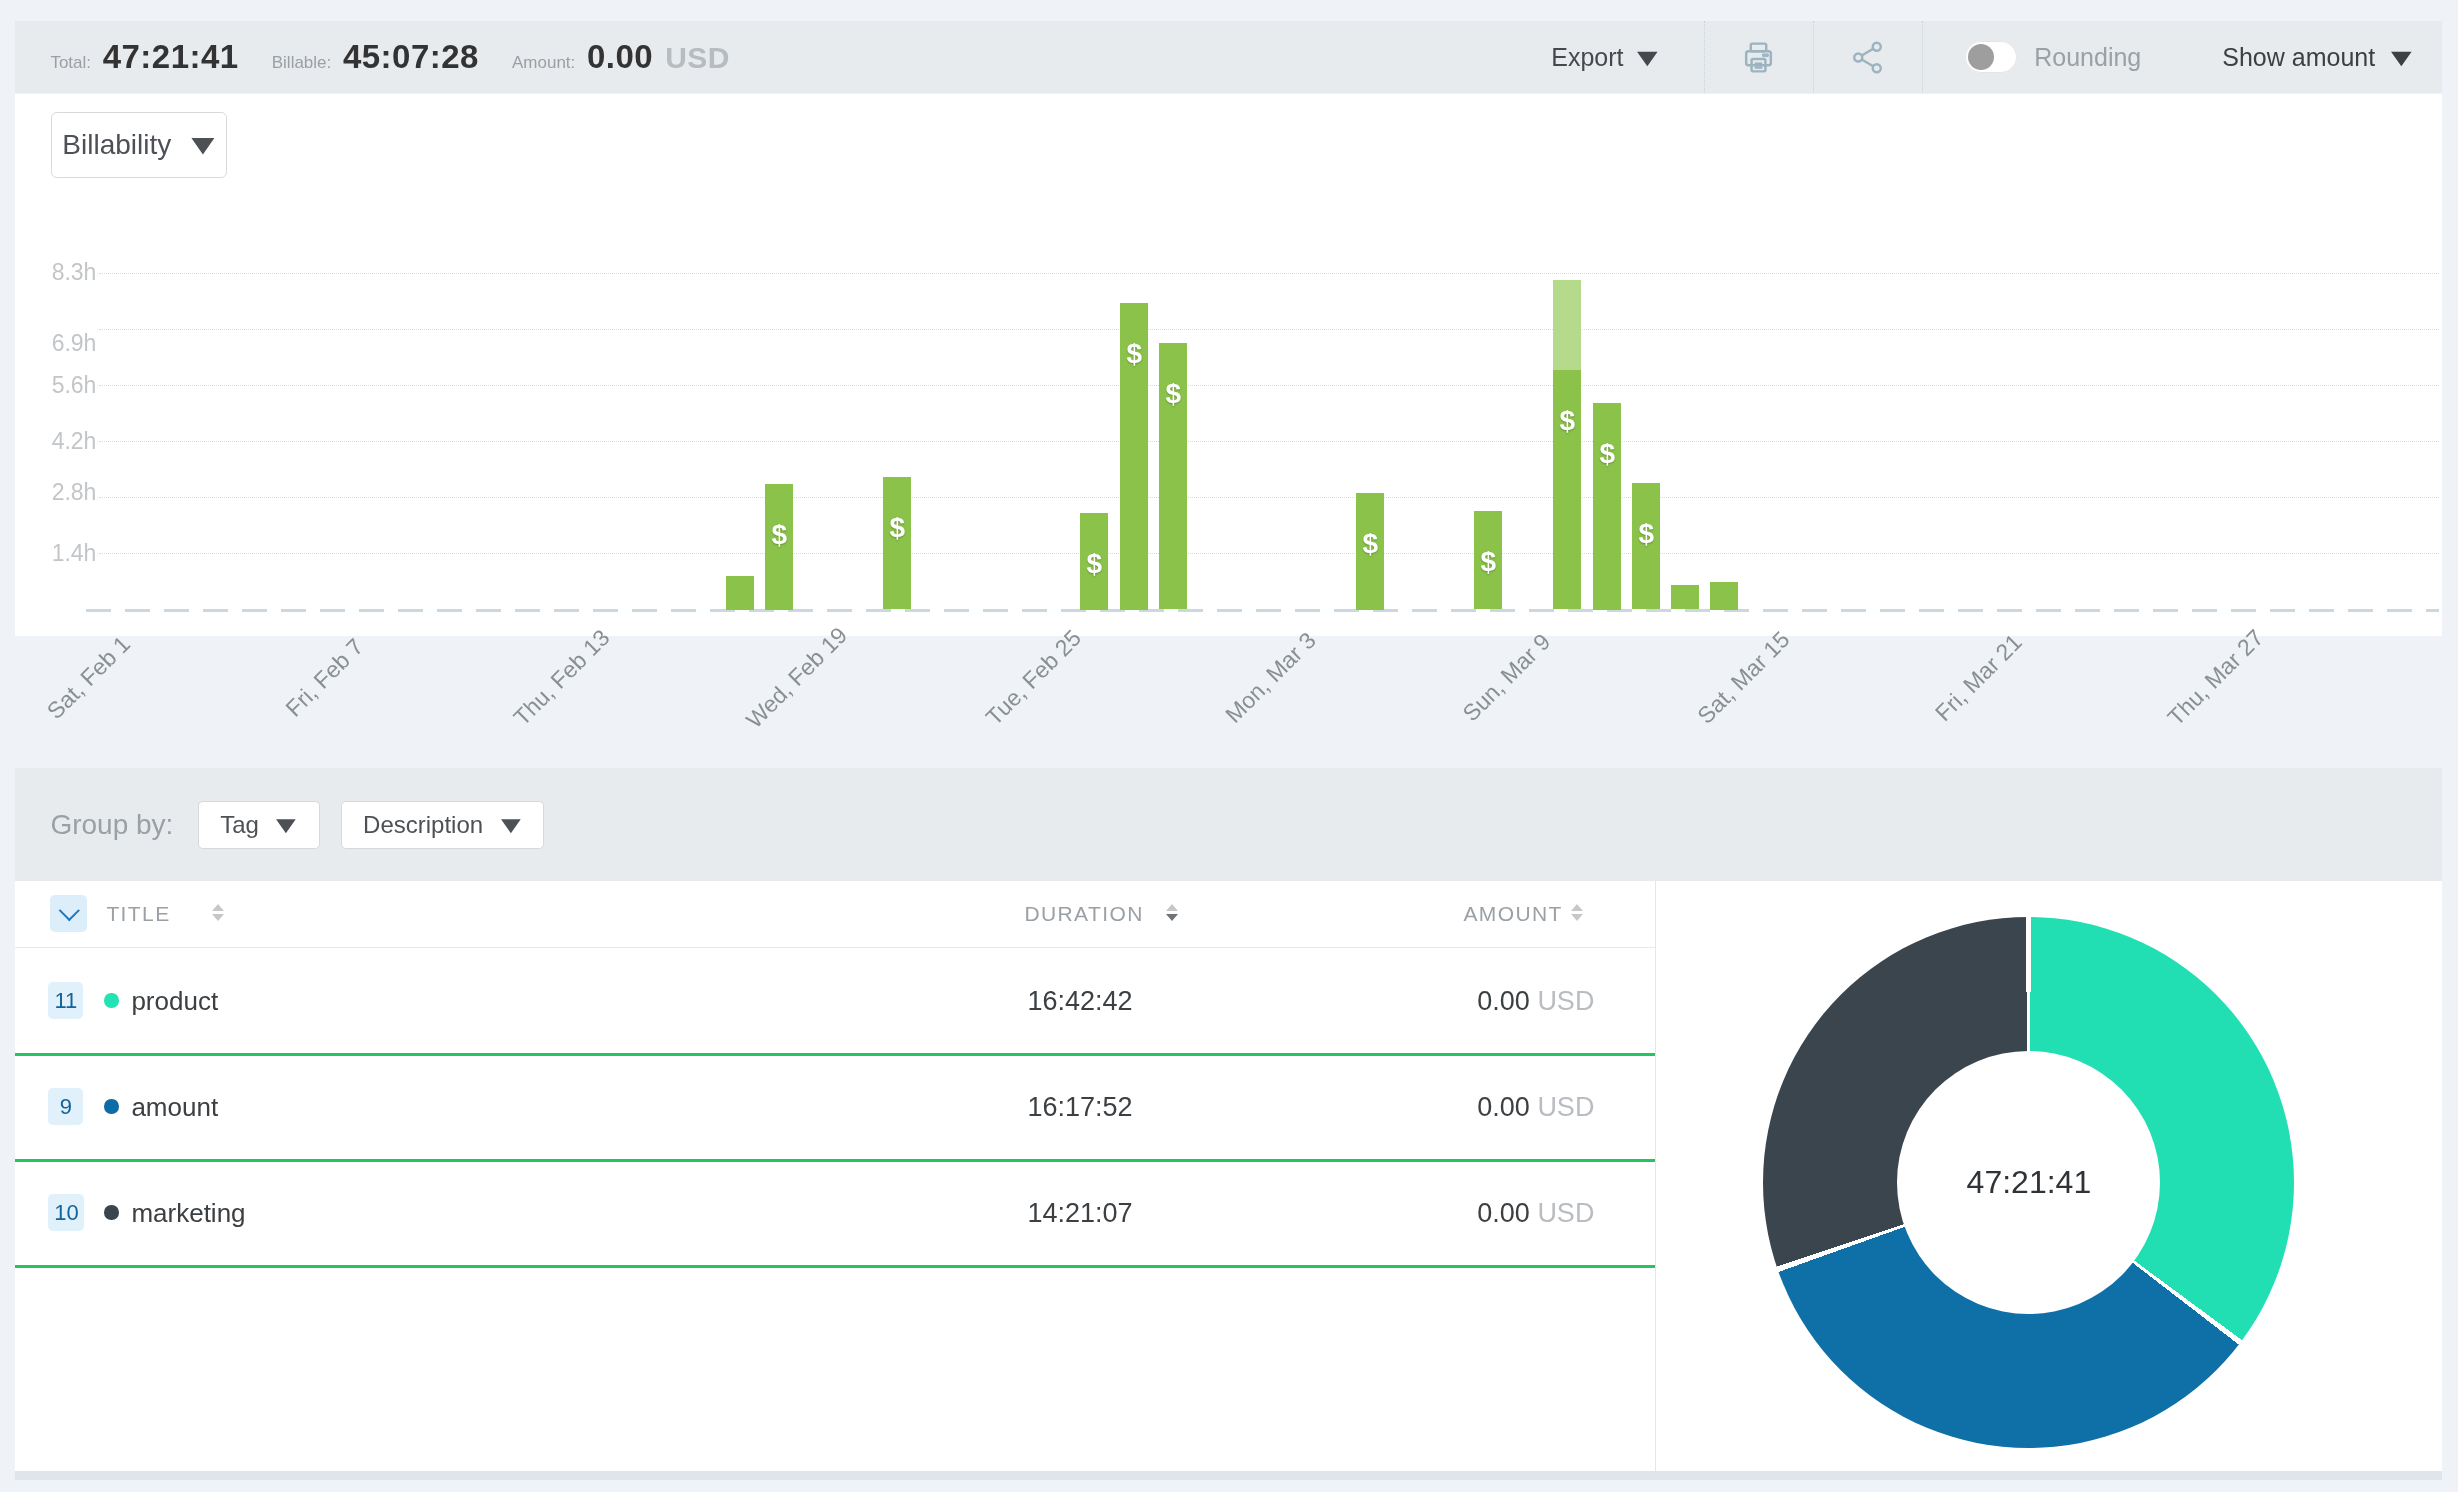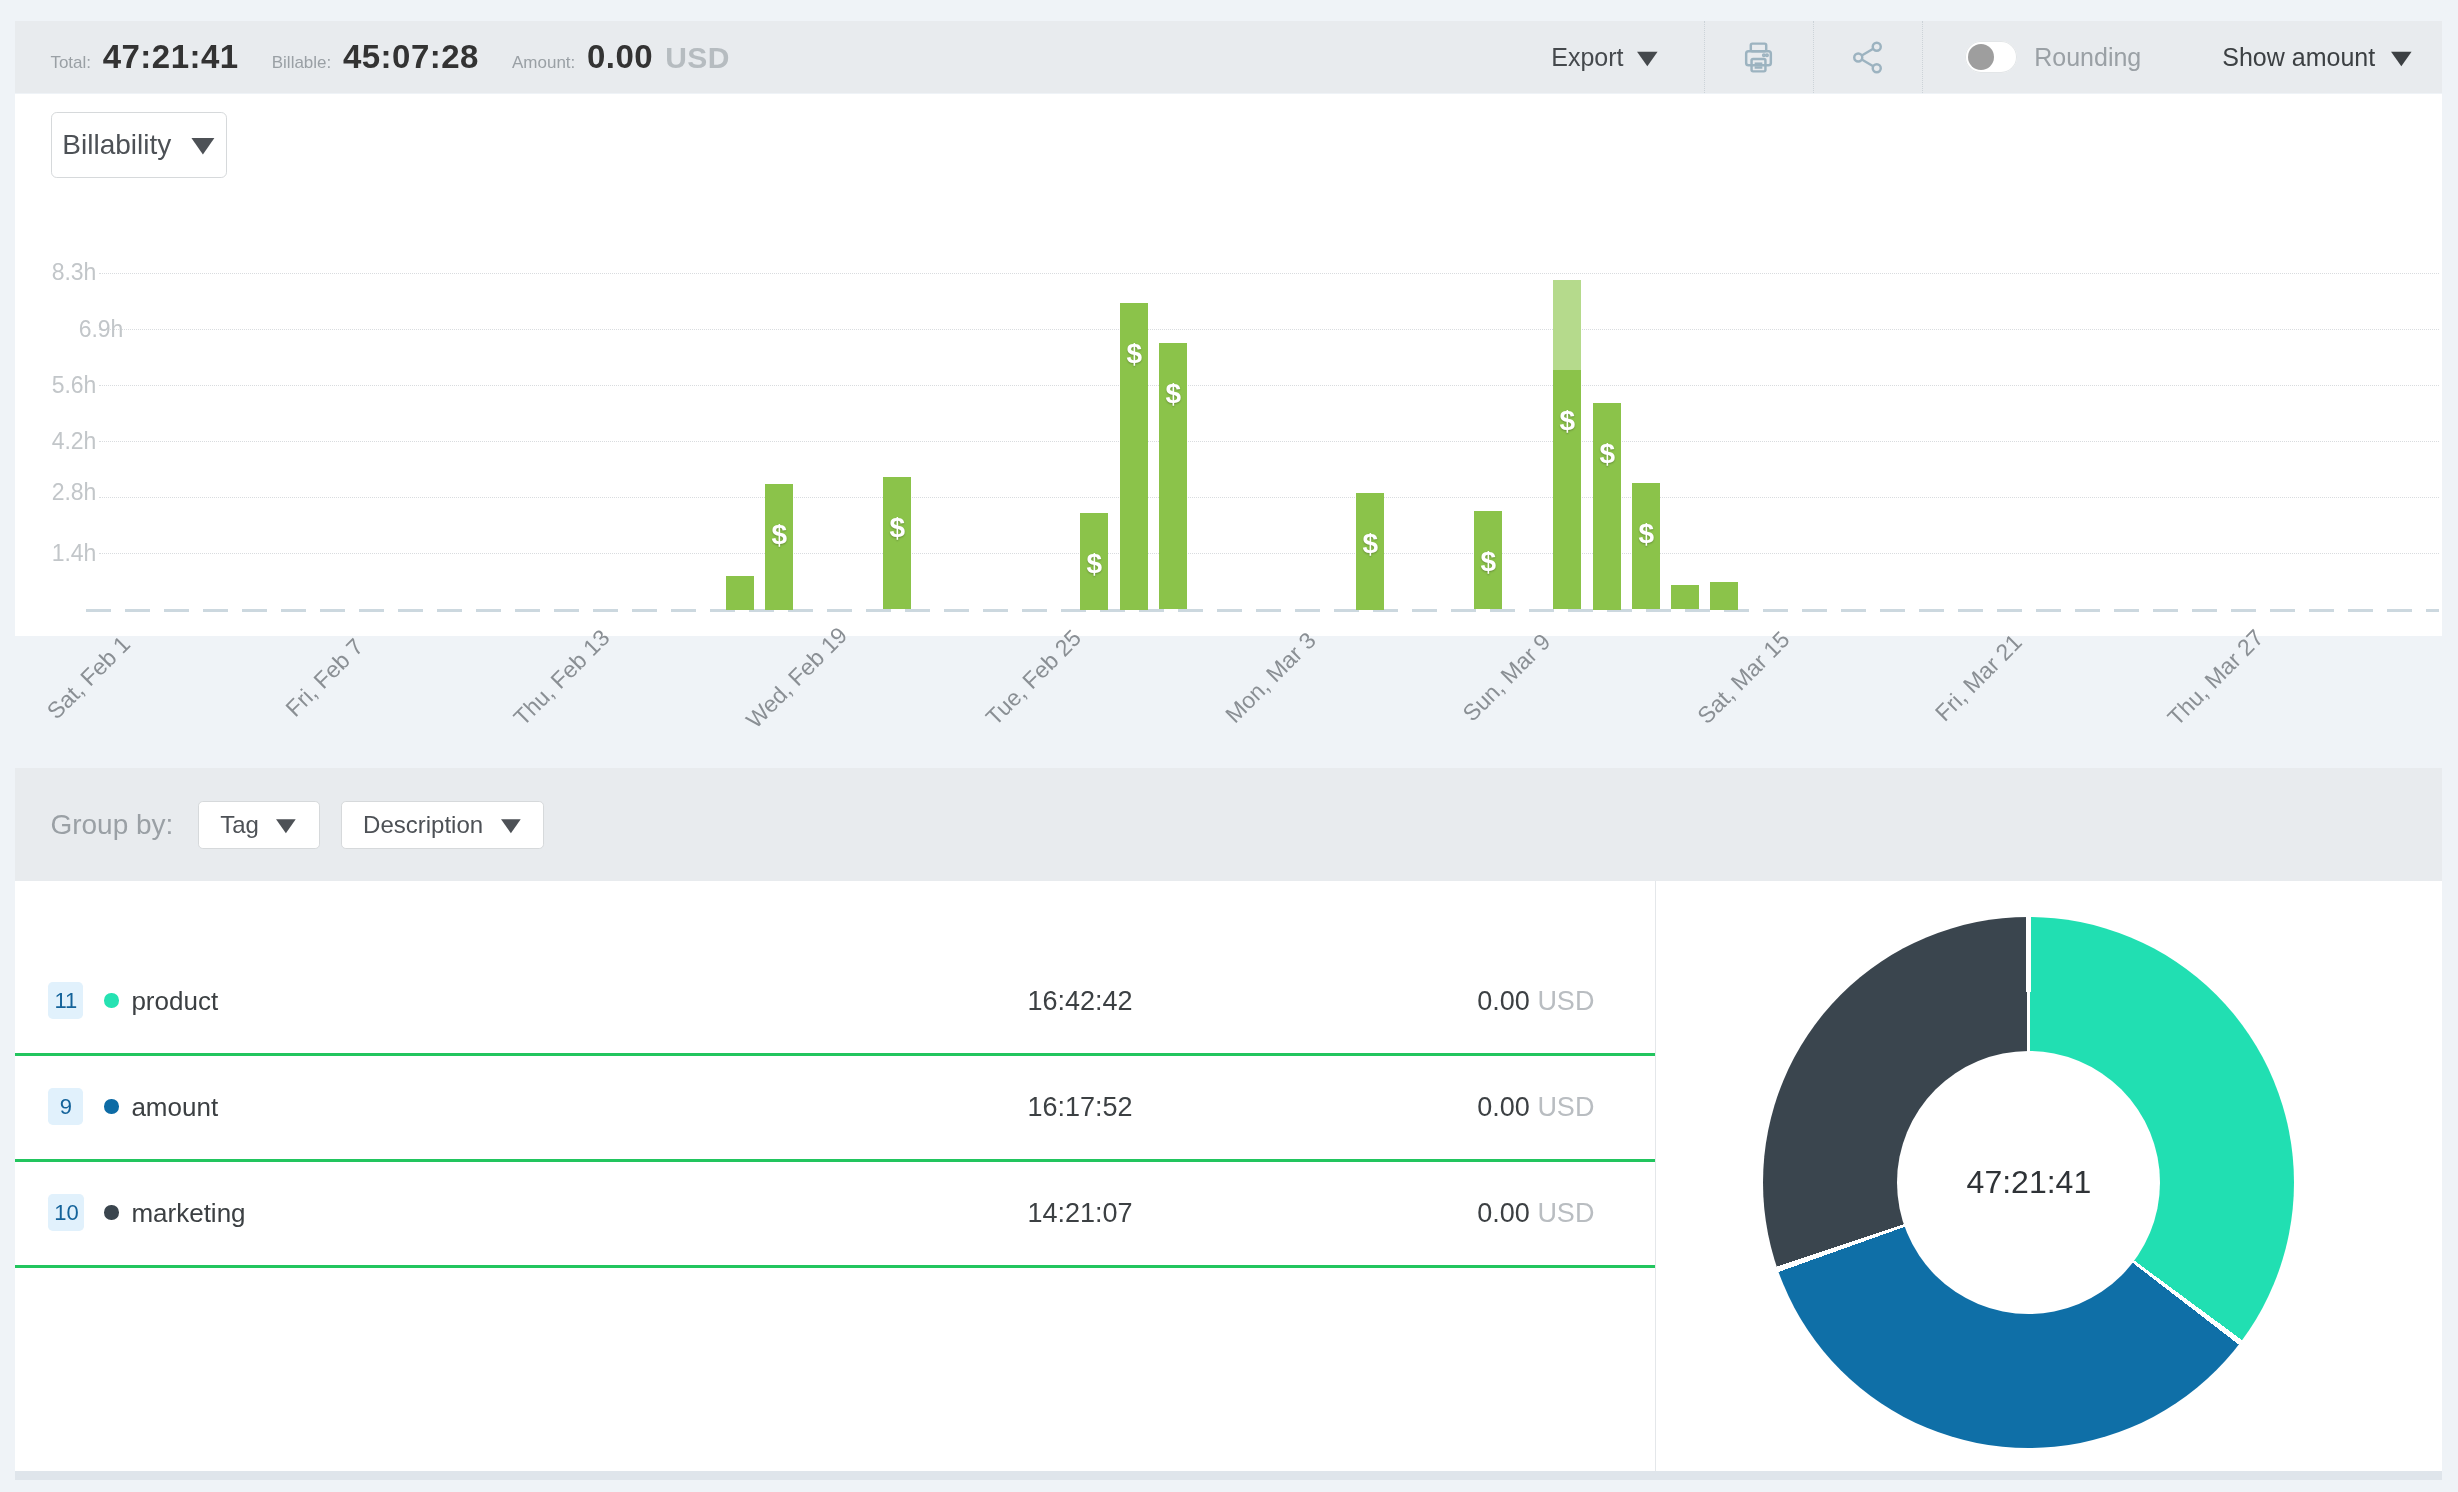--- a/index.html
+++ b/index.html
@@ -150,21 +150,21 @@
     <div id="plot">
         <div class="gridline" style="top: 459px;"></div>
         <div class="y-label" style="top: 446px;">1.4h</div>
         <div class="gridline" style="top: 403px;"></div>
         <div class="y-label" style="top: 385px;">2.8h</div>
         <div class="gridline" style="top: 347px;"></div>
         <div class="y-label" style="top: 334px;">4.2h</div>
         <div class="gridline" style="top: 291px;"></div>
         <div class="y-label" style="top: 278px;">5.6h</div>
         <div class="gridline" style="top: 235px;"></div>
-        <div class="y-label" style="top: 222px; padding-left: 27px;">6.9h</div>
+        <div class="y-label" style="top: 236px;">6.9h</div>
         <div class="gridline" style="top: 179px;"></div>
         <div class="y-label" style="top: 165px;">8.3h</div>
         <div class="baseline" style="top: 515px;"></div>
         <div class="bar" style="left: 711px; top: 482px; height: 34px; background: rgb(139, 195, 74);"></div>
         <div class="bar" style="left: 750px; top: 390px; height: 126px; background: rgb(139, 195, 74);">
           <div class="dollar" style="top: 35px;">$</div>
         </div>
         <div class="bar" style="left: 868px; top: 383px; height: 132px; background: rgb(139, 195, 74);">
           <div class="dollar" style="top: 35px;">$</div>
         </div>
@@ -214,20 +214,40 @@
       <span>Tag</span>
       <span class="caret">▼</span>
     </div>
     <div class="gb-btn">
       <span>Description</span>
       <span class="caret">▼</span>
     </div>
   </div>
 
   <div class="panel lower-panel">
+    <div class="thead">
+      <button class="collapse-btn">
+        <span class="chev"></span>
+      </button>
+      <span class="th" style="left:91px;">TITLE</span>
+      <span class="sort" style="left:197px;">
+          <i class="up"></i>
+          <i class="dn"></i>
+        </span>
+      <span class="th" style="left:1009px;">DURATION</span>
+      <span class="sort active" style="left:1151px;">
+          <i class="up"></i>
+          <i class="dn"></i>
+        </span>
+      <span class="th" style="left:1448px;">AMOUNT</span>
+      <span class="sort" style="left:1556px;">
+          <i class="up"></i>
+          <i class="dn"></i>
+        </span>
+    </div>
     <div id="rows">
         <div class="trow" style="top: 66px;">
           <span class="badge">11</span>
           <span class="dot" style="background: rgb(37, 226, 178);"></span>
           <span class="rtitle">product</span>
           <span class="rduration">16:42:42</span>
           <span class="ramount">0.00 <i>USD</i></span>
         </div>
         <div class="trow" style="top: 172px;">
           <span class="badge">9</span>

